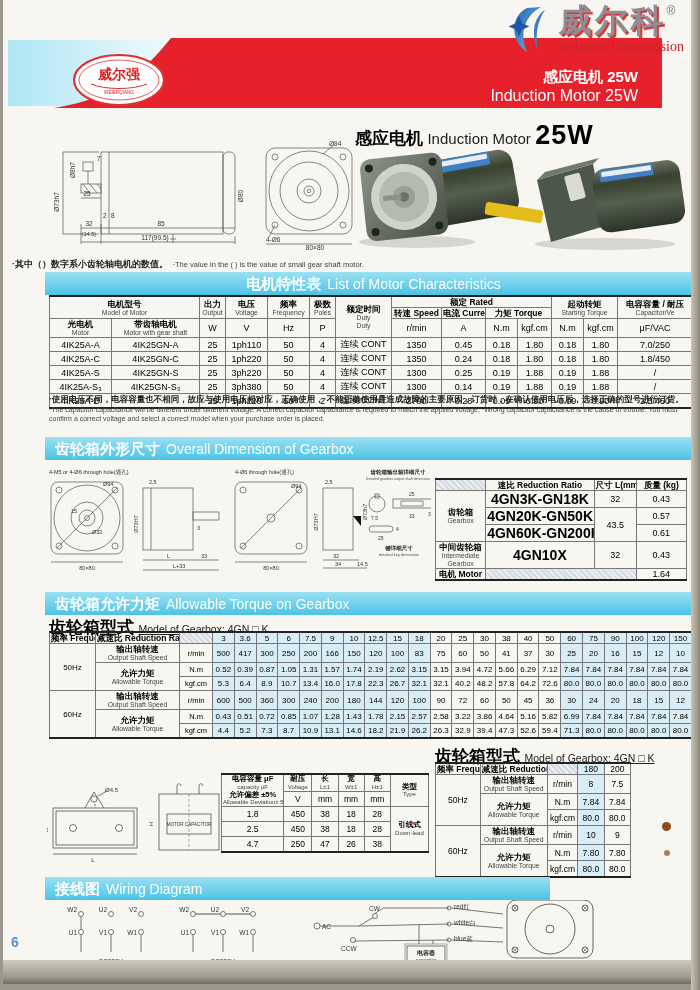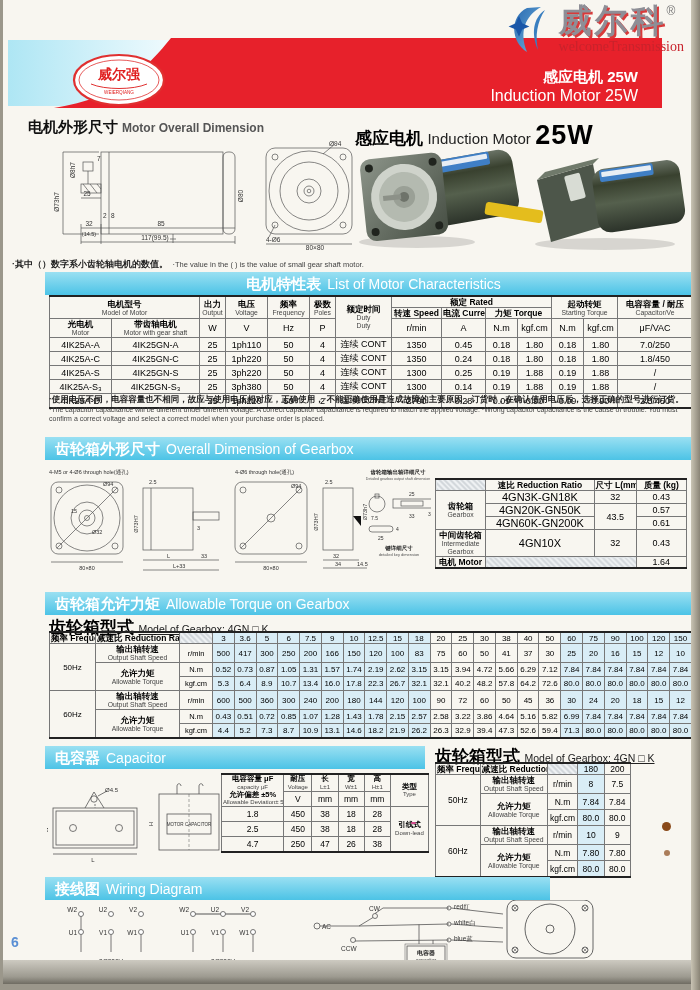--- a/index.html
+++ b/index.html
@@ -41,21 +41,21 @@
   #char-table{position:absolute;left:46px;top:295px;width:643px;font-size:9px;
     border-top:2px solid #222;border-bottom:2px solid #222;}
   #char-table td{height:13px;}
   
   .note{position:absolute;color:#222;}
   .note .ncn{font-size:9px;font-weight:bold;}
   .note .nen{font-size:7.5px;color:#444;font-weight:normal;}
   
   #gear-table{position:absolute;left:432px;top:478px;width:252px;font-size:9px;
     border-top:2px solid #222;border-bottom:2px solid #222;}
-  #gear-table .mdl{font-weight:normal;font-size:11px;}
+  #gear-table .mdl{font-weight:bold;font-size:14px;}
   
   #torque-sub{position:absolute;left:46px;top:616px;}
   .subhd .cn{font-size:17px;font-weight:bold;}
   .subhd .en{font-size:10.5px;color:#222;text-decoration:underline;}
   #torque-table{position:absolute;left:46px;top:631px;width:643px;font-size:8px;
     border-top:2px solid #222;border-bottom:2px solid #222;}
   #torque-table td{height:13px;}
   #torque-table .unit{font-size:7.5px;}
   
   #cap-table{position:absolute;left:218px;top:773px;width:208px;font-size:8.5px;
@@ -117,23 +117,20 @@
       <div><span class="nm">威尔科</span><span class="reg">®</span></div>
       <div class="sub">welcomeTransmission</div>
     </div>
   </div>
 
   <div id="banner-title">
     <div class="l1">感应电机 25W</div>
     <div class="l2">Induction Motor 25W</div>
   </div>
 
-  <div class="abs hd" style="left:25px;top:118px;">
-    <span>电机外形尺寸</span><span class="en">Motor Overall Dimension</span>
-  </div>
 
   <div id="product-title">
     <span class="cn">感应电机</span>
     <span class="en">Induction Motor</span>
     <span class="pw">25W</span>
   </div>
 
   <svg class="abs" style="left:20px;top:140px;" width="330" height="112">
     <g stroke="#555" stroke-width="0.7" fill="none">
       <rect x="78" y="12" width="122" height="82"></rect>
@@ -664,21 +661,21 @@
           <td class="tint">12</td>
           <td class="tint">10</td>
         </tr>
     <tr>
       <th rowspan="2">
             <span class="cn2">允许力矩</span>
             <span class="en2">Allowable Torque</span>
           </th>
       <td class="unit">N.m</td>
     <td class="tint">0.52</td>
-          <td class="tint">0.73</td>
+          <td class="tint">0.39</td>
           <td class="tint">0.87</td>
           <td class="tint">1.05</td>
           <td class="tint">1.31</td>
           <td class="tint">1.57</td>
           <td class="tint">1.74</td>
           <td class="tint">2.19</td>
           <td class="tint">2.62</td>
           <td class="tint">3.15</td>
           <td>3.15</td>
           <td>3.94</td>
@@ -798,23 +795,20 @@
           <td class="tint">71.3</td>
           <td class="tint">80.0</td>
           <td class="tint">80.0</td>
           <td class="tint">80.0</td>
           <td class="tint">80.0</td>
           <td class="tint">80.0</td>
         </tr>
   </tbody>
     </table>
 
-  <div class="sec-bar" style="top:746px;width:370px;">
-    <span class="cn">电容器</span><span class="en">Capacitor</span>
-  </div>
 
   <svg class="abs" style="left:44px;top:778px;" width="174" height="88">
     <g stroke="#555" stroke-width="0.8" fill="none">
       <rect x="6" y="30" width="84" height="40"></rect>
       <rect x="9" y="33" width="78" height="34"></rect>
       <circle cx="26" cy="50" r="3.5"></circle>
         <circle cx="72" cy="50" r="3.5"></circle>
       <path d="M38,30 L47,14 L57,30"></path>
       <circle cx="47" cy="21" r="3.2"></circle>
       <line x1="51" y1="18" x2="60" y2="13"></line>

